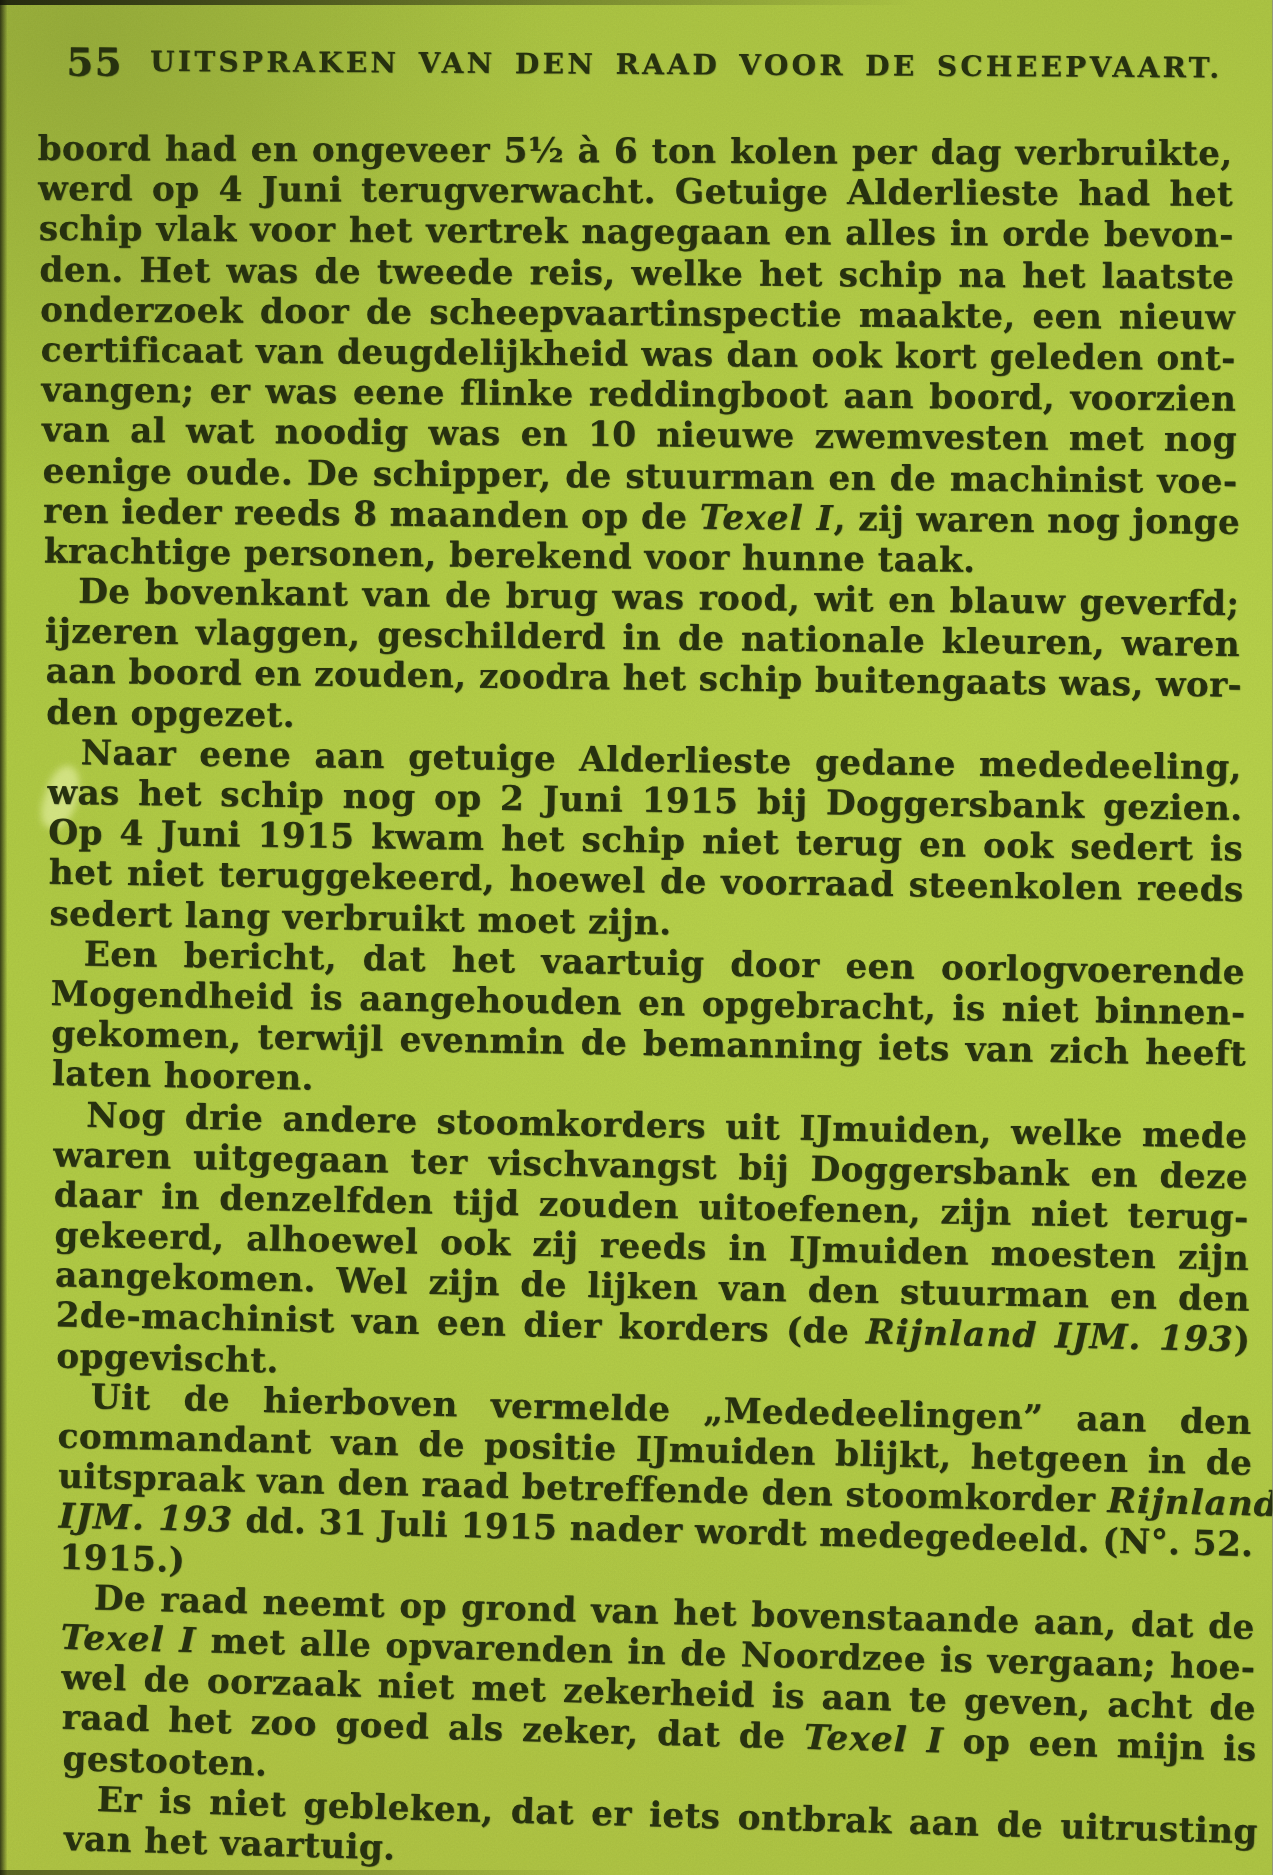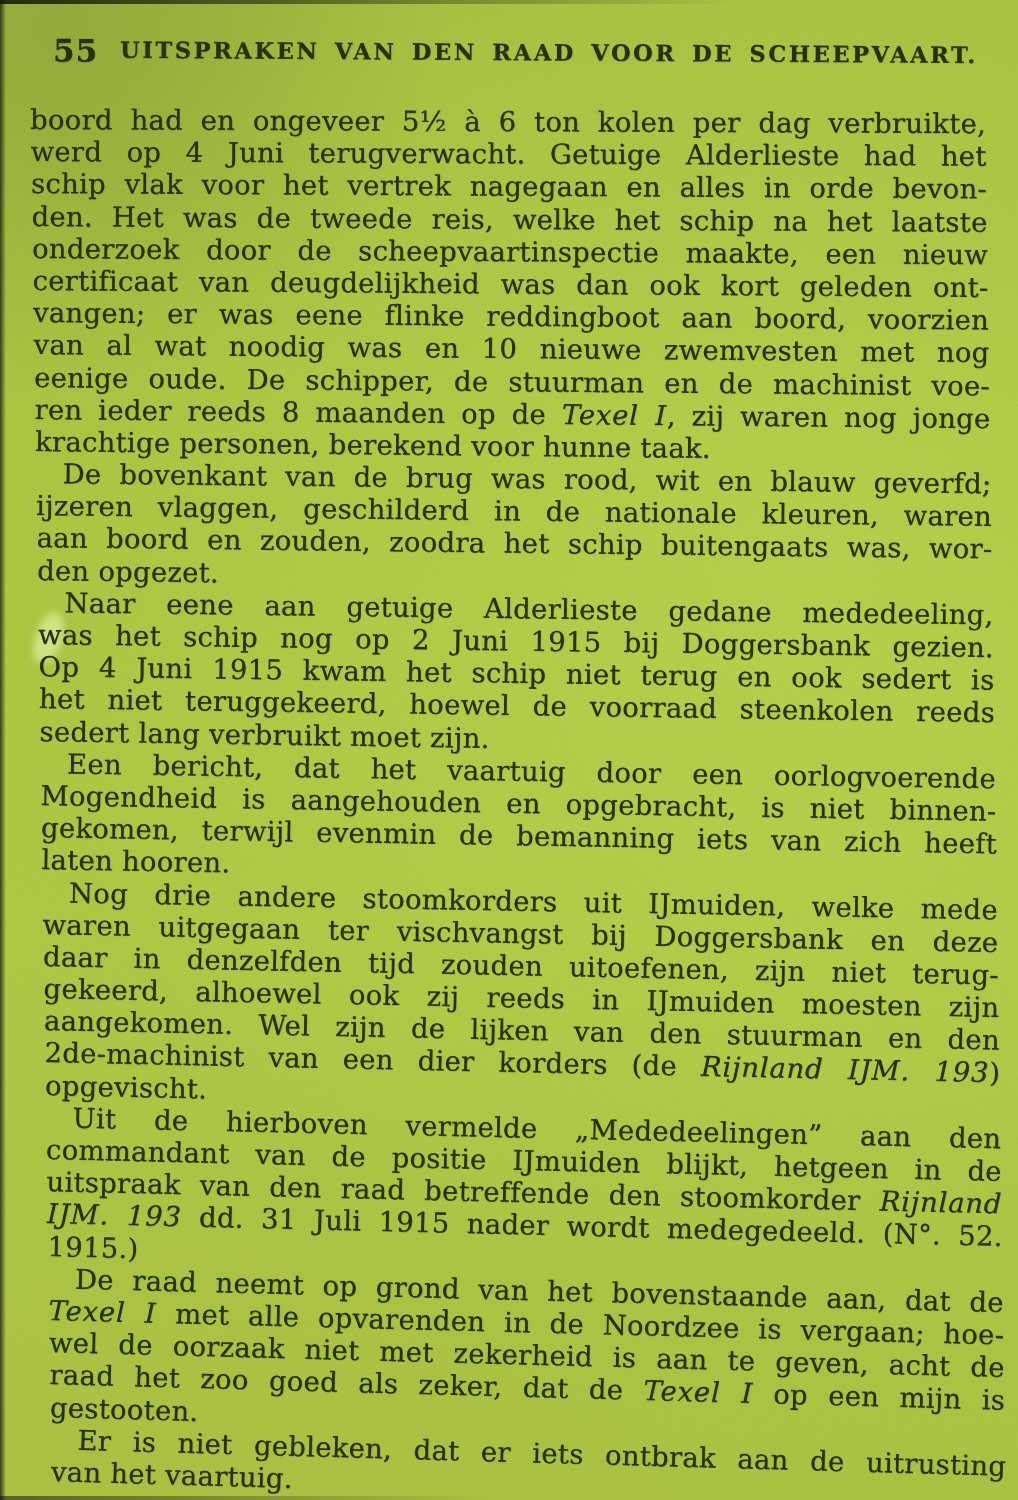--- a/index.html
+++ b/index.html
@@ -80,20 +80,21 @@
     letter-spacing: 2.6px;
     word-spacing: 5px;
     white-space: nowrap;
     text-shadow: 0.4px 0.4px 0.9px rgba(30,40,12,0.6);
   }
   .textblock {
     position: absolute;
     top: 103px;
     left: 30px;
     right: 32px;
+    font-weight: bold;
   }
   .line {
     height: 32.2px;
     line-height: 32.2px;
     font-size: 27.5px;
     letter-spacing: 0.25px;
     white-space: nowrap;
     text-align: justify;
     text-align-last: justify;
     text-shadow: 0.35px 0.35px 0.8px rgba(32,42,14,0.62);

